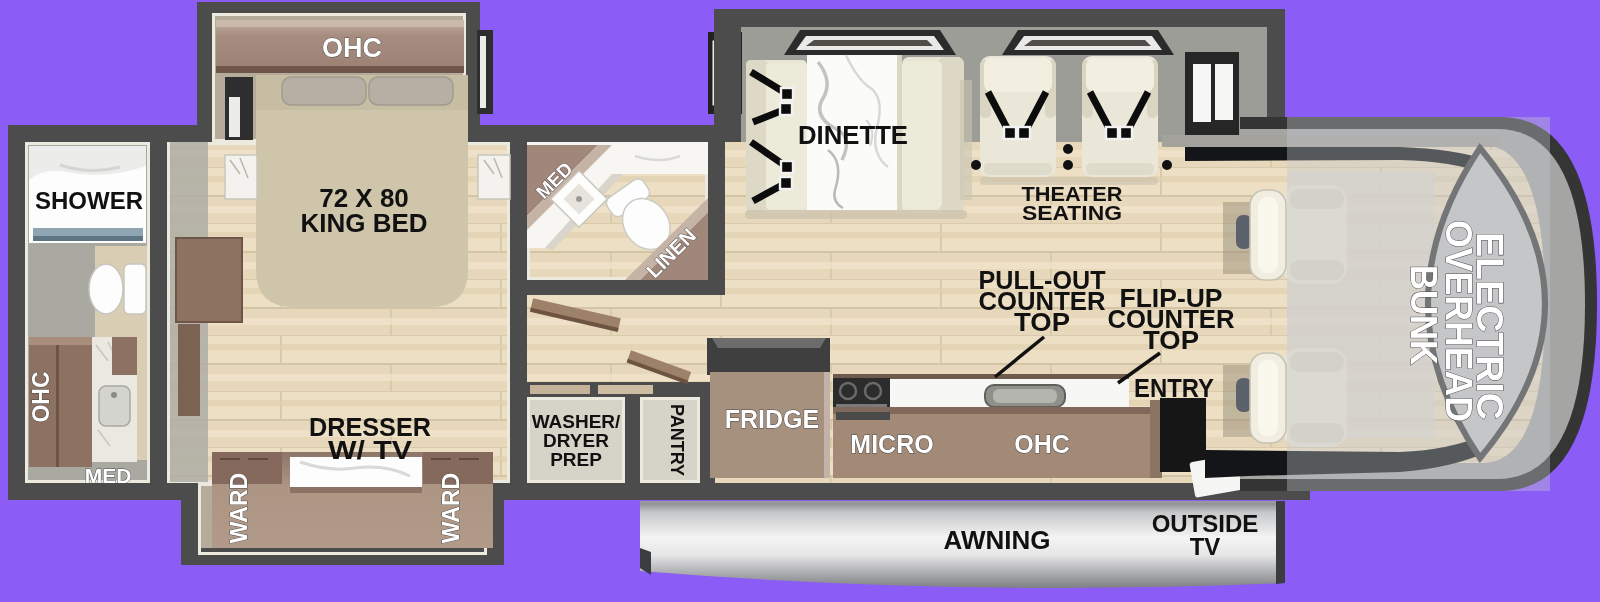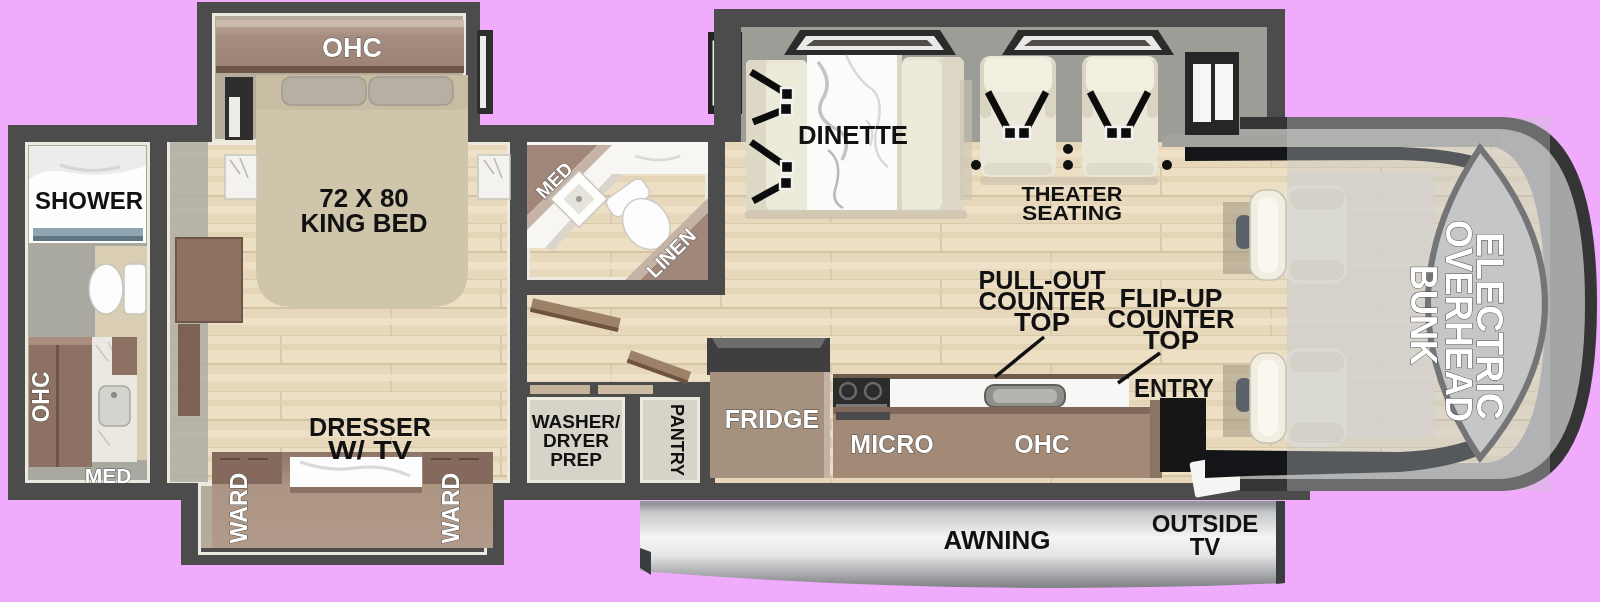--- a/index.html
+++ b/index.html
@@ -1,16 +1,16 @@
 <!DOCTYPE html>
 <html><head>
 <meta charset="utf-8">
 <style>
 html,body{margin:0;padding:0;background:#fff;}
-#page{position:relative;width:1600px;height:602px;background:#f0abfc;overflow:hidden;font-family:"Liberation Sans", sans-serif;}
+#page{position:relative;width:1600px;height:602px;background:#8b5cf6;overflow:hidden;font-family:"Liberation Sans", sans-serif;}
 svg{position:absolute;top:0;left:0;}
 text{font-family:"Liberation Sans", sans-serif;font-weight:bold;}
 </style>
 </head>
 <body>
 
 <div id="page">
 <svg width="1600" height="602" viewBox="0 0 1600 602">
 <defs>
 <pattern id="wood" width="220" height="56" patternUnits="userSpaceOnUse">

